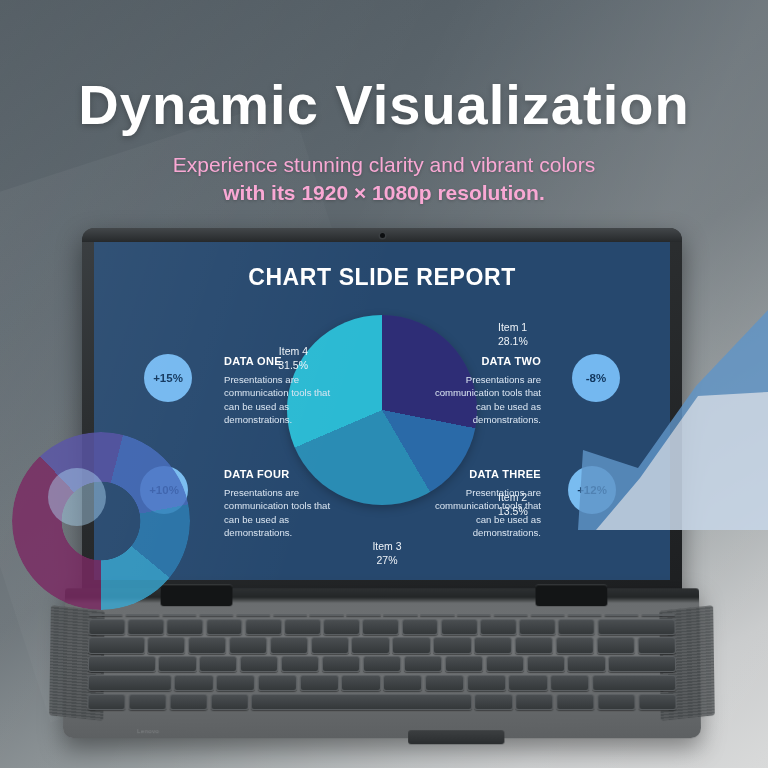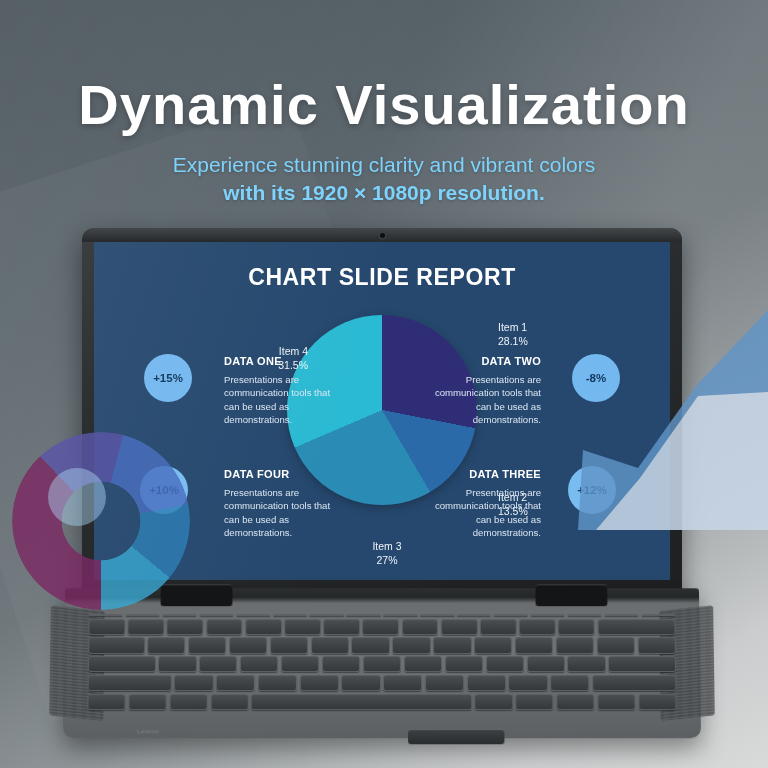--- a/index.html
+++ b/index.html
@@ -25,21 +25,21 @@
     transform:rotate(-18deg);
   }
 
   
   #header{position:absolute;left:0;right:0;top:40px;text-align:center;z-index:20;margin-top:36px;}
   #title{
     font-size:56px;font-weight:bold;color:#ffffff;letter-spacing:1px;
     text-shadow:0 2px 6px rgba(0,0,0,0.25);margin:0;line-height:1.05;
   }
   #subtitle{
-    margin:16px 0 0 0;color:#7dd3fc;font-size:21px;line-height:1.35;
+    margin:16px 0 0 0;color:#f9a8d4;font-size:21px;line-height:1.35;
     text-shadow:0 1px 3px rgba(0,0,0,0.22);
   }
   #subtitle .l2{display:block;font-weight:bold;}
 
   
   #laptop{position:absolute;left:82px;top:228px;width:600px;height:400px;z-index:10;}
 
   #lid{
     position:absolute;left:0;top:0;width:600px;height:372px;
     background:linear-gradient(160deg,#3b3f42 0%,#2b2e30 35%,#1d1f21 100%);

